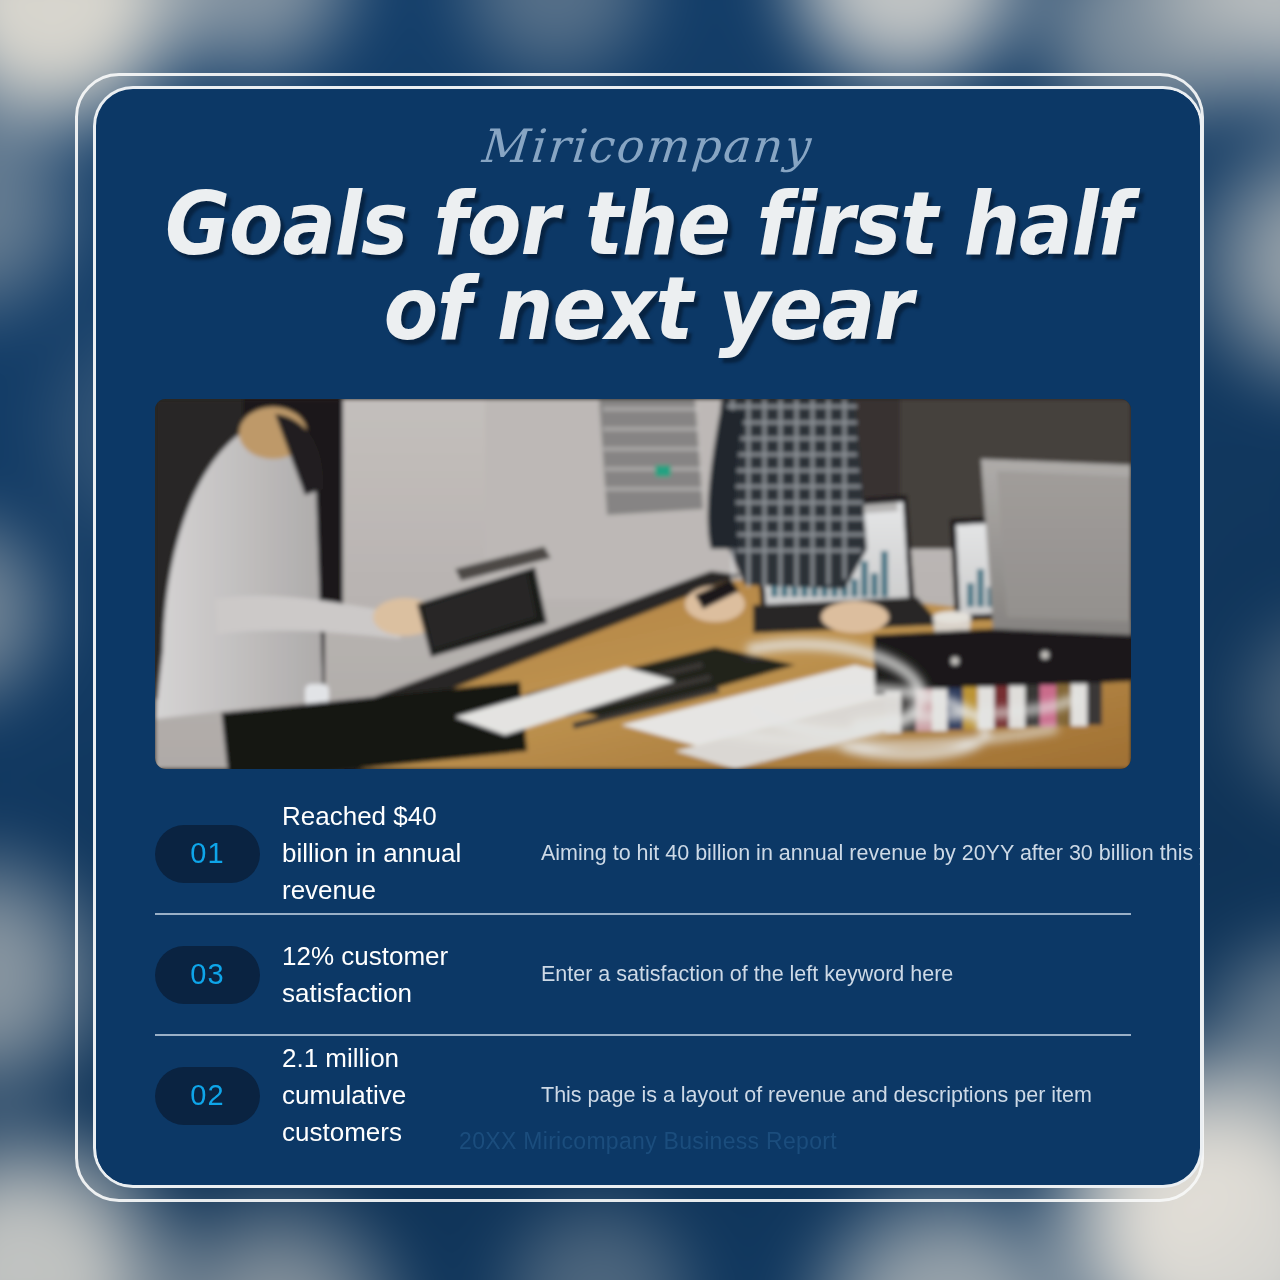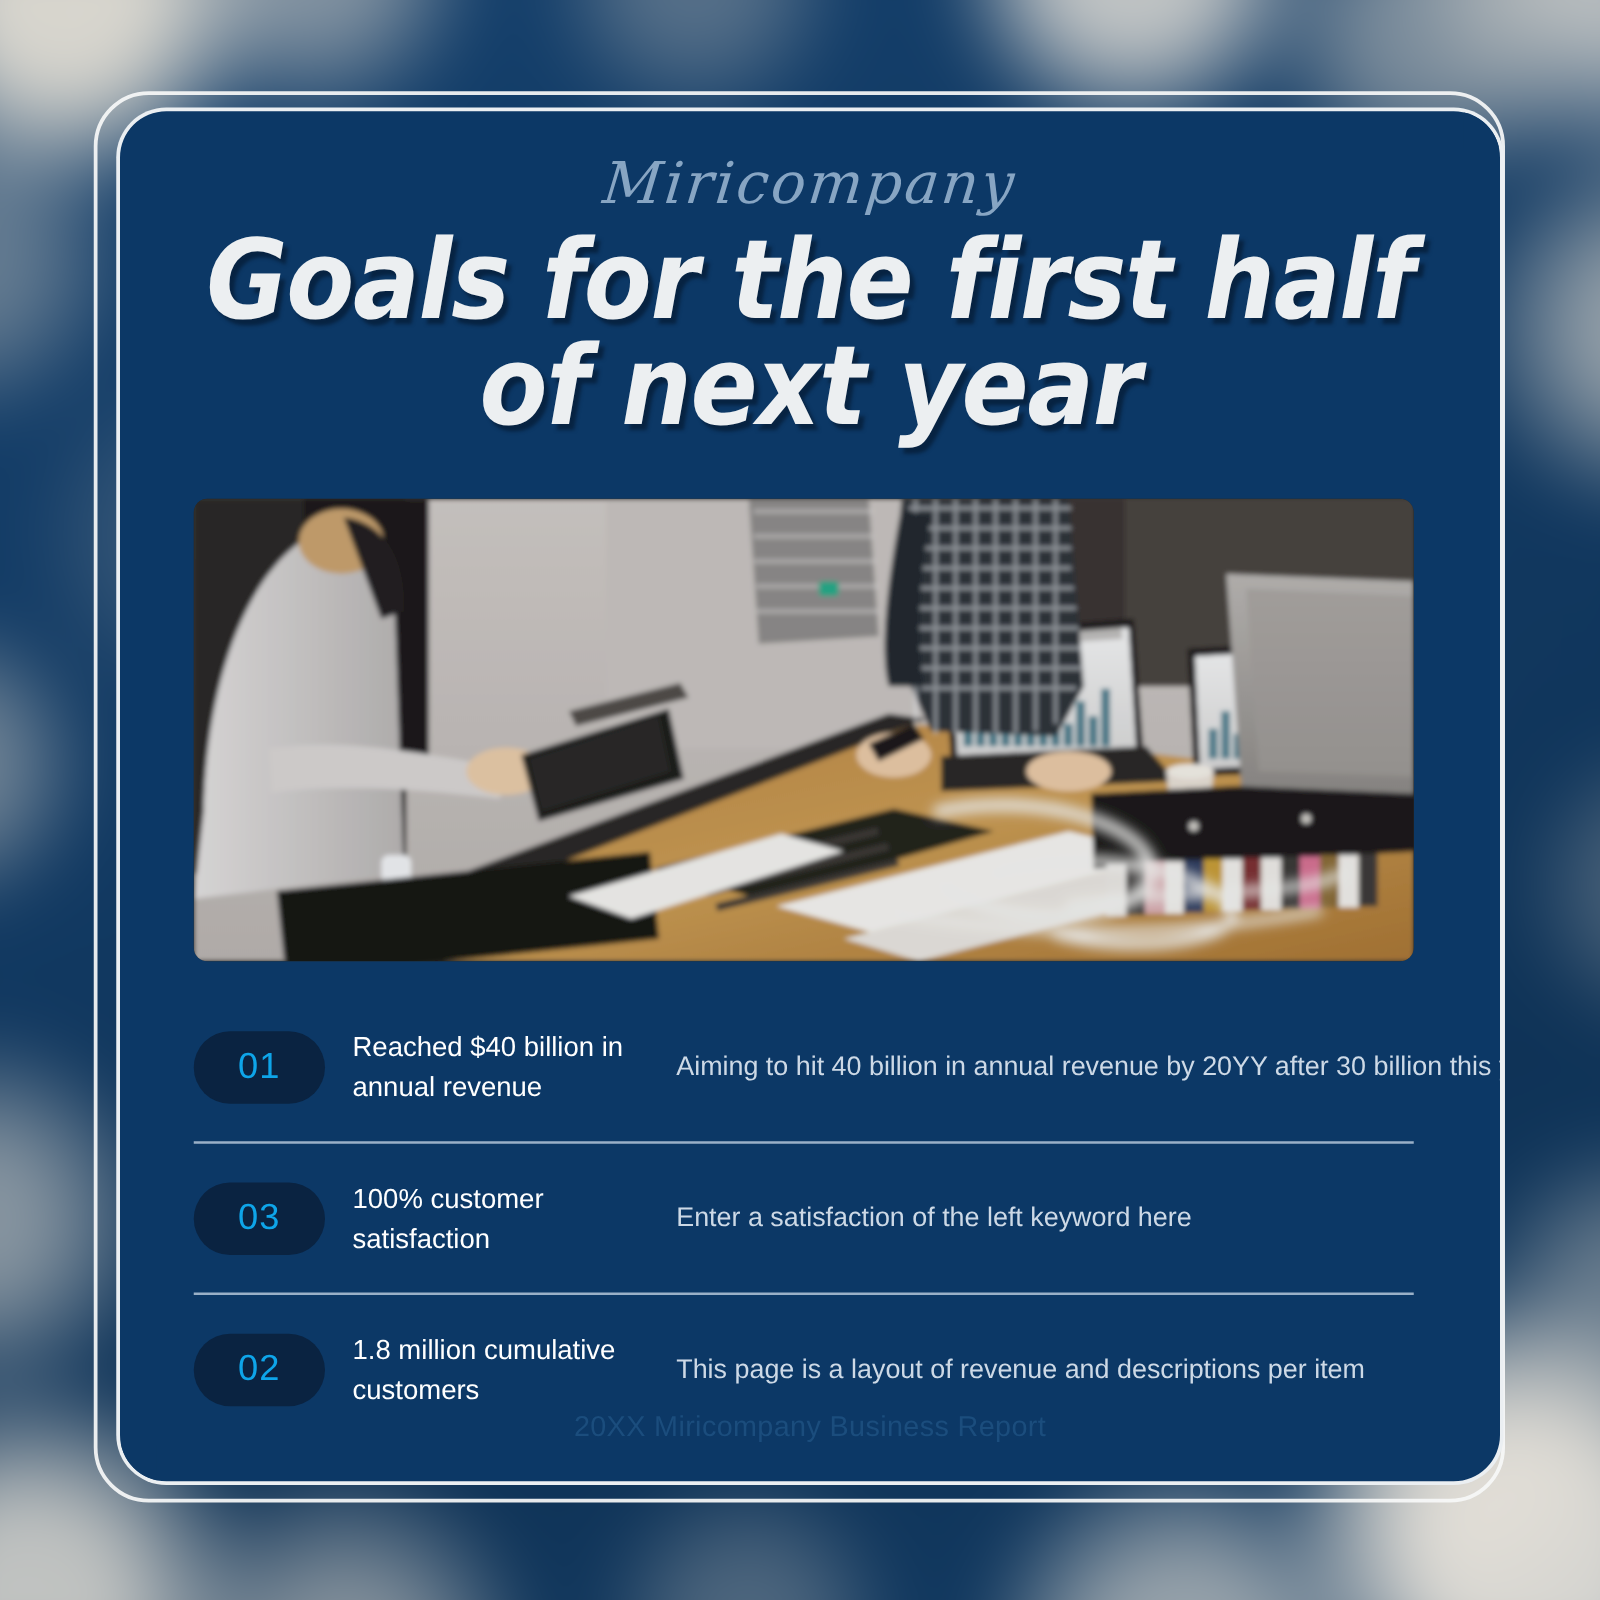--- a/index.html
+++ b/index.html
@@ -130,21 +130,21 @@
     margin-right:22px;
     background:#0a2341;
     border-radius:29px;
     display:flex; align-items:center; justify-content:center;
     color:#0ea5e9;
     font-size:29px;
     letter-spacing:1px;
   }
   .keyword {
     flex:0 0 225px;
-    font-size:22px;
+    font-size:26px;
     line-height:1.42;
     color:#ffffff;
   }
   .desc {
     flex:1 1 auto;
     padding-left:34px;
     font-size:21.5px;
     color:#cdd9e6;
     white-space:nowrap;
   }
@@ -358,29 +358,29 @@
       <div class="row">
         <div class="badge">01</div>
         <div class="keyword">Reached $40 billion in annual revenue</div>
         <div class="desc">Aiming to hit 40 billion in annual revenue by 20YY after 30 billion this year!</div>
       </div>
 
       <div class="divider"></div>
 
       <div class="row">
         <div class="badge">03</div>
-        <div class="keyword">100% customer satisfaction</div>
+        <div class="keyword">12% customer satisfaction</div>
         <div class="desc">Enter a satisfaction of the left keyword here</div>
       </div>
 
       <div class="divider"></div>
 
       <div class="row">
         <div class="badge">02</div>
-        <div class="keyword">1.8 million cumulative customers</div>
+        <div class="keyword">2.1 million cumulative customers</div>
         <div class="desc">This page is a layout of revenue and descriptions per item</div>
       </div>
 
     </div>
 
     <div class="footer">20XX Miricompany Business Report</div>
 
   </div>
 </div>
 

